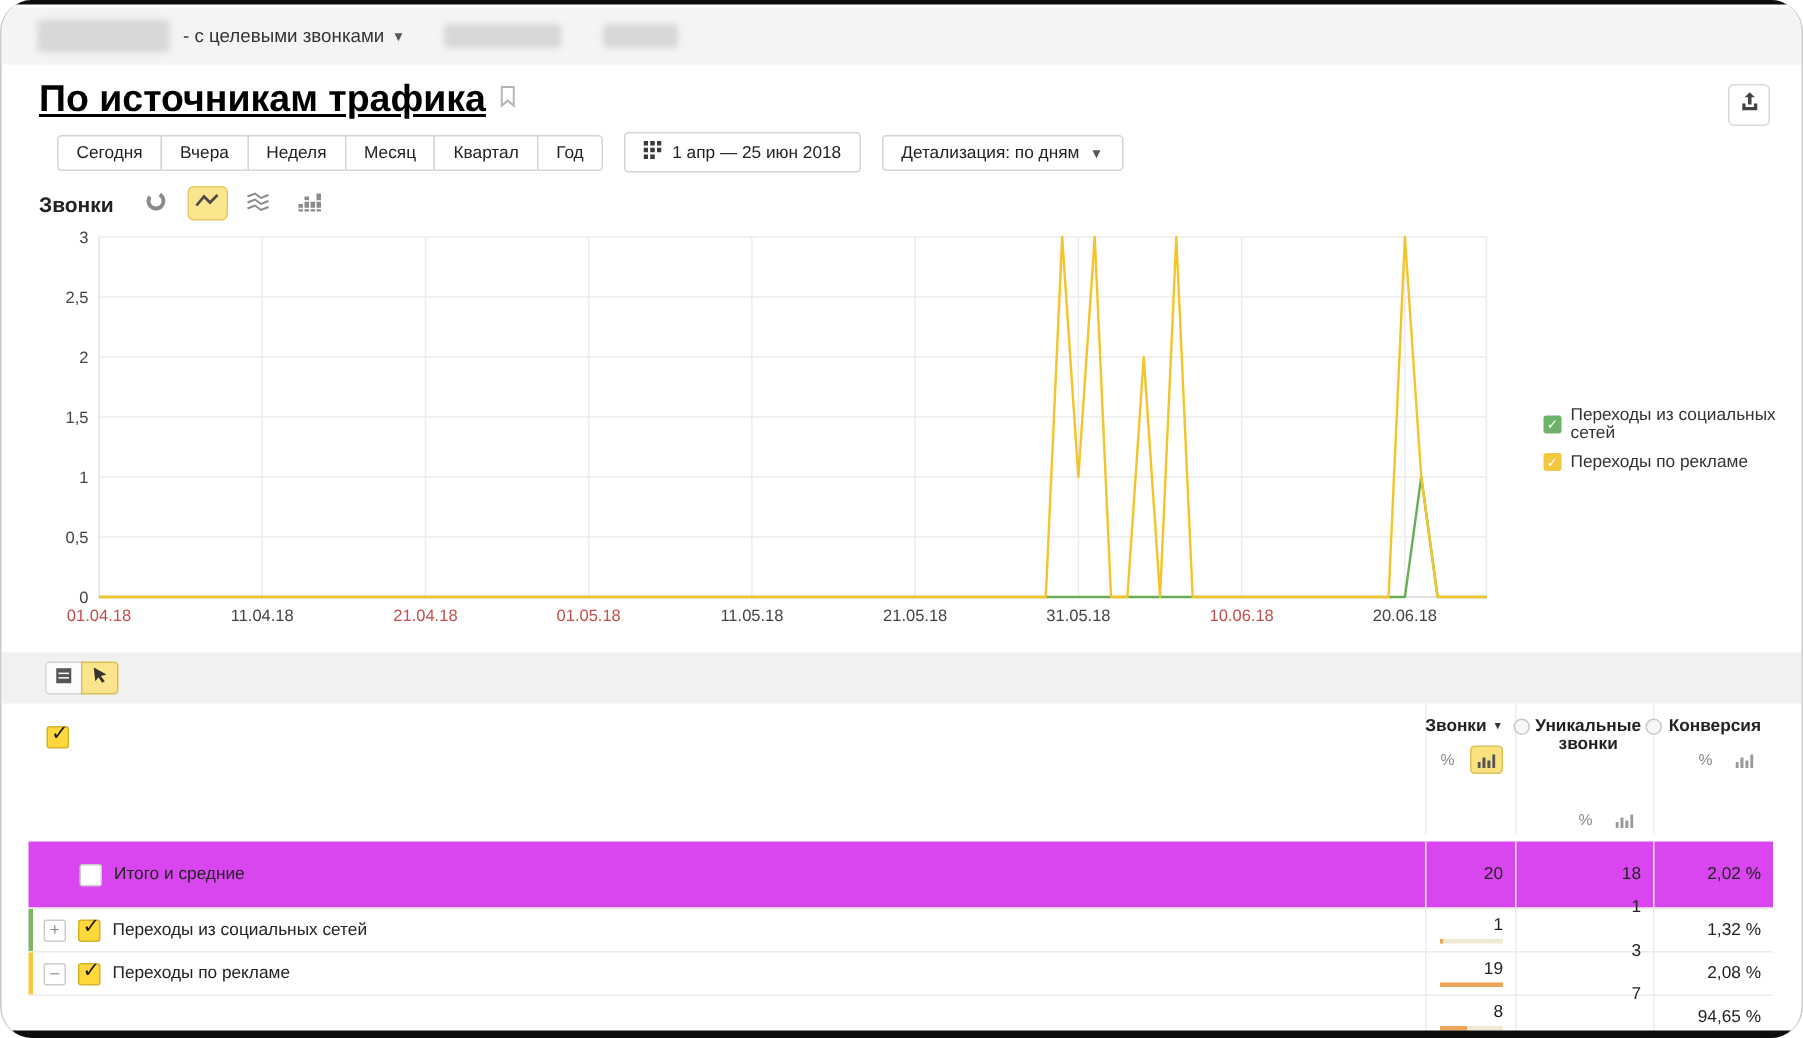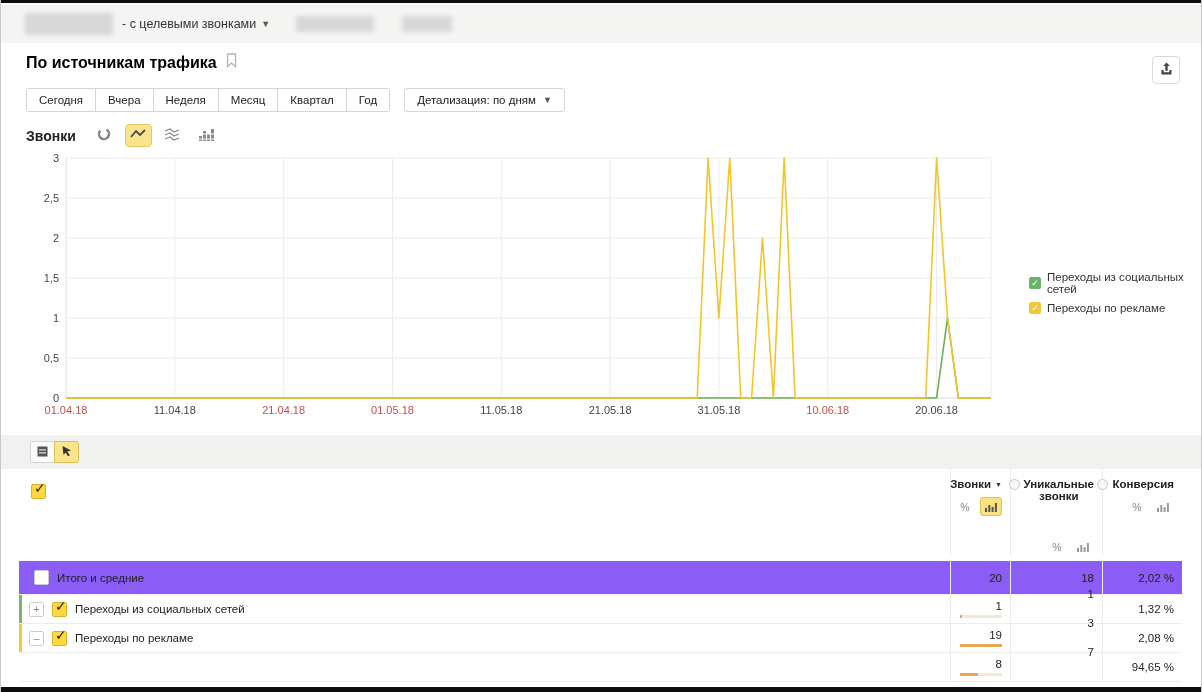--- a/index.html
+++ b/index.html
@@ -1,45 +1,45 @@
 <!DOCTYPE html>
 <html><head>
 <meta charset="utf-8">
 <style>
   * { margin:0; padding:0; box-sizing:border-box; }
   body { background:#fff; }
   .page {
     position:relative; width:1202px; height:692px; background:#fff; overflow:hidden;
     font-family:"Liberation Sans", sans-serif; color:#222;
-    border-left:1px solid #c9c9c9; border-right:1px solid #c9c9c9;
+    border-left:1px solid #c9c9c9; border-right:1px solid #c9c9c9;border-radius:21px;
   }
   .edge-top { position:absolute; top:0; left:0; right:0; height:3px; background:#0d0d0d; }
   .edge-bottom { position:absolute; bottom:0; left:0; right:0; height:5px; background:#0d0d0d; }
 
   
   .topbar { position:absolute; top:5px; left:0; right:0; height:38px; background:#f4f4f3;
             display:flex; align-items:center; }
   .blurblock { height:22px; background:#d7d7d7; border-radius:3px; filter:blur(2px); }
   .topbar-label { font-size:12.5px; color:#333; margin-left:9px; }
   .chev { font-size:9px; color:#555; margin-left:5px; }
 
   
   .title-row { position:absolute; left:25px; top:52px; display:flex; align-items:center; gap:8px; }
-  .page-title { font-size:16px; font-weight:700; color:#000; }
+  .page-title { font-size:25px; font-weight:700; color:#000;text-decoration:underline; }
   .export-btn { position:absolute; right:21px; top:56px; width:28px; height:28px;
                 border:1px solid #d8d8d8; border-radius:4px; background:#fff;
                 display:flex; align-items:center; justify-content:center; cursor:pointer; }
 
   
   .toolbar { position:absolute; left:25px; top:88px; display:flex; gap:14px; align-items:center; }
   .seg-group { display:flex; }
   .btn { background:#fff; border:1px solid #d5d5d5; font-size:11.5px; color:#222;
          padding:5px 12px; cursor:pointer; font-family:inherit; white-space:nowrap; }
   .seg-group .btn { margin-left:-1px; }
-  .seg-group .btn:first-child { border-radius:3px 0 0 3px; margin-left:0; }
+  .seg-group .btn:first-child { border-radius:3px 0 0 3px; margin-left:12px; }
   .seg-group .btn:last-child { border-radius:0 3px 3px 0; }
   .btn-single { border-radius:3px; display:flex; align-items:center; gap:7px; }
 
   
   .metric-row { position:absolute; left:25px; top:124px; display:flex; align-items:center; gap:7px; }
   .metric-label { font-size:14px; font-weight:700; margin-right:8px; }
   .chart-type-btn { width:27px; height:23px; border-radius:4px; border:1px solid transparent;
                     display:flex; align-items:center; justify-content:center; cursor:pointer; background:transparent; }
   .chart-type-btn.sel { background:#fbe58c; border-color:#e4ca62; }
 
@@ -73,21 +73,21 @@
   .sort-tri { font-size:7px; color:#333; padding-top:3px; }
   .radio { width:11px; height:11px; border:1px solid #c9c9c9; border-radius:50%; background:#f7f7f7;
            flex:0 0 auto; margin-top:1px; cursor:pointer; }
   .col-toggles { display:flex; gap:4px; margin-top:7px; }
   .tog { width:22px; height:19px; border-radius:3px; border:1px solid transparent;
          display:flex; align-items:center; justify-content:center; font-size:10.5px; color:#888; cursor:pointer; }
   .tog.sel { background:#fbe27f; border-color:#dcc25a; }
 
   .tbody { margin-top:5px; border-bottom:1px solid #ececec; }
   .trow { position:relative; display:flex; align-items:stretch; height:29px; border-top:1px solid #ececec; }
-  .trow.total { background:#8b5cf6; border-top:none; height:33px; }
+  .trow.total { background:#d946ef; border-top:none; height:44px;padding-left:19px; }
   .stripe { position:absolute; left:0; top:0; bottom:0; width:3px; }
   .rleft { flex:1; display:flex; align-items:center; gap:8px; }
   .rlabel { font-size:11.5px; color:#222; }
   .plusbtn { width:15px; height:15px; border:1px solid #ccc; border-radius:2px; background:#fff;
              font-size:11px; line-height:12px; color:#888; text-align:center; cursor:pointer; flex:0 0 auto; }
   .cb { width:15px; height:15px; border:1px solid #ccc; border-radius:2px; background:#fff;
         flex:0 0 auto; cursor:pointer; position:relative; }
   .cb.on { background:#ffd83d; border-color:#d4b22c; }
   .cb.on::after { content:"✓"; position:absolute; left:2px; top:-5px; font-size:14px; color:#1a1a1a; }
   .rm { justify-content:center; padding-top:0; padding-bottom:0;align-items:flex-end; }
@@ -129,20 +129,37 @@
 
   <div class="toolbar">
     <div class="seg-group">
         <button class="btn">Сегодня</button>
         <button class="btn">Вчера</button>
         <button class="btn">Неделя</button>
         <button class="btn">Месяц</button>
         <button class="btn">Квартал</button>
         <button class="btn">Год</button>
       </div>
+    <button class="btn btn-single">
+      <span>
+        <svg width="12" height="12" viewBox="0 0 12 12">
+          <g fill="#3a3a3a">
+            <rect x="0" y="0" width="3" height="3"></rect>
+              <rect x="4.5" y="0" width="3" height="3"></rect>
+              <rect x="9" y="0" width="3" height="3"></rect>
+            <rect x="0" y="4.5" width="3" height="3"></rect>
+              <rect x="4.5" y="4.5" width="3" height="3"></rect>
+              <rect x="9" y="4.5" width="3" height="3"></rect>
+            <rect x="0" y="9" width="3" height="3"></rect>
+              <rect x="4.5" y="9" width="3" height="3"></rect>
+          </g>
+        </svg>
+      </span>
+      <span>1 апр — 25 июн 2018</span>
+    </button>
     <button class="btn btn-single">
       <span>Детализация: по дням</span>
       <span class="chev" style="margin-left:0;">▼</span>
     </button>
   </div>
 
   <div class="metric-row">
     <span class="metric-label">Звонки</span>
     <button class="chart-type-btn">
       <span>

